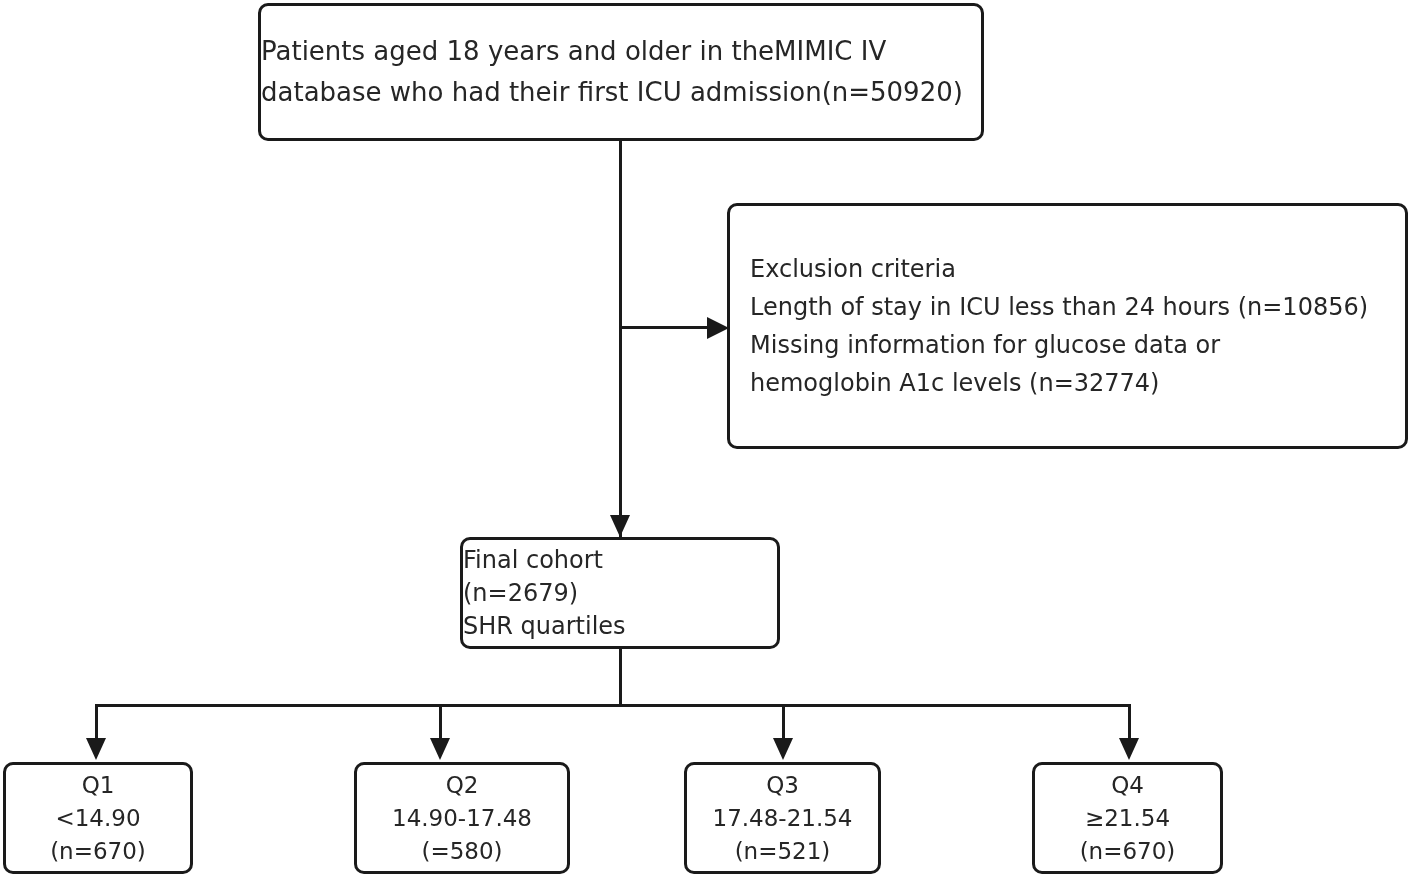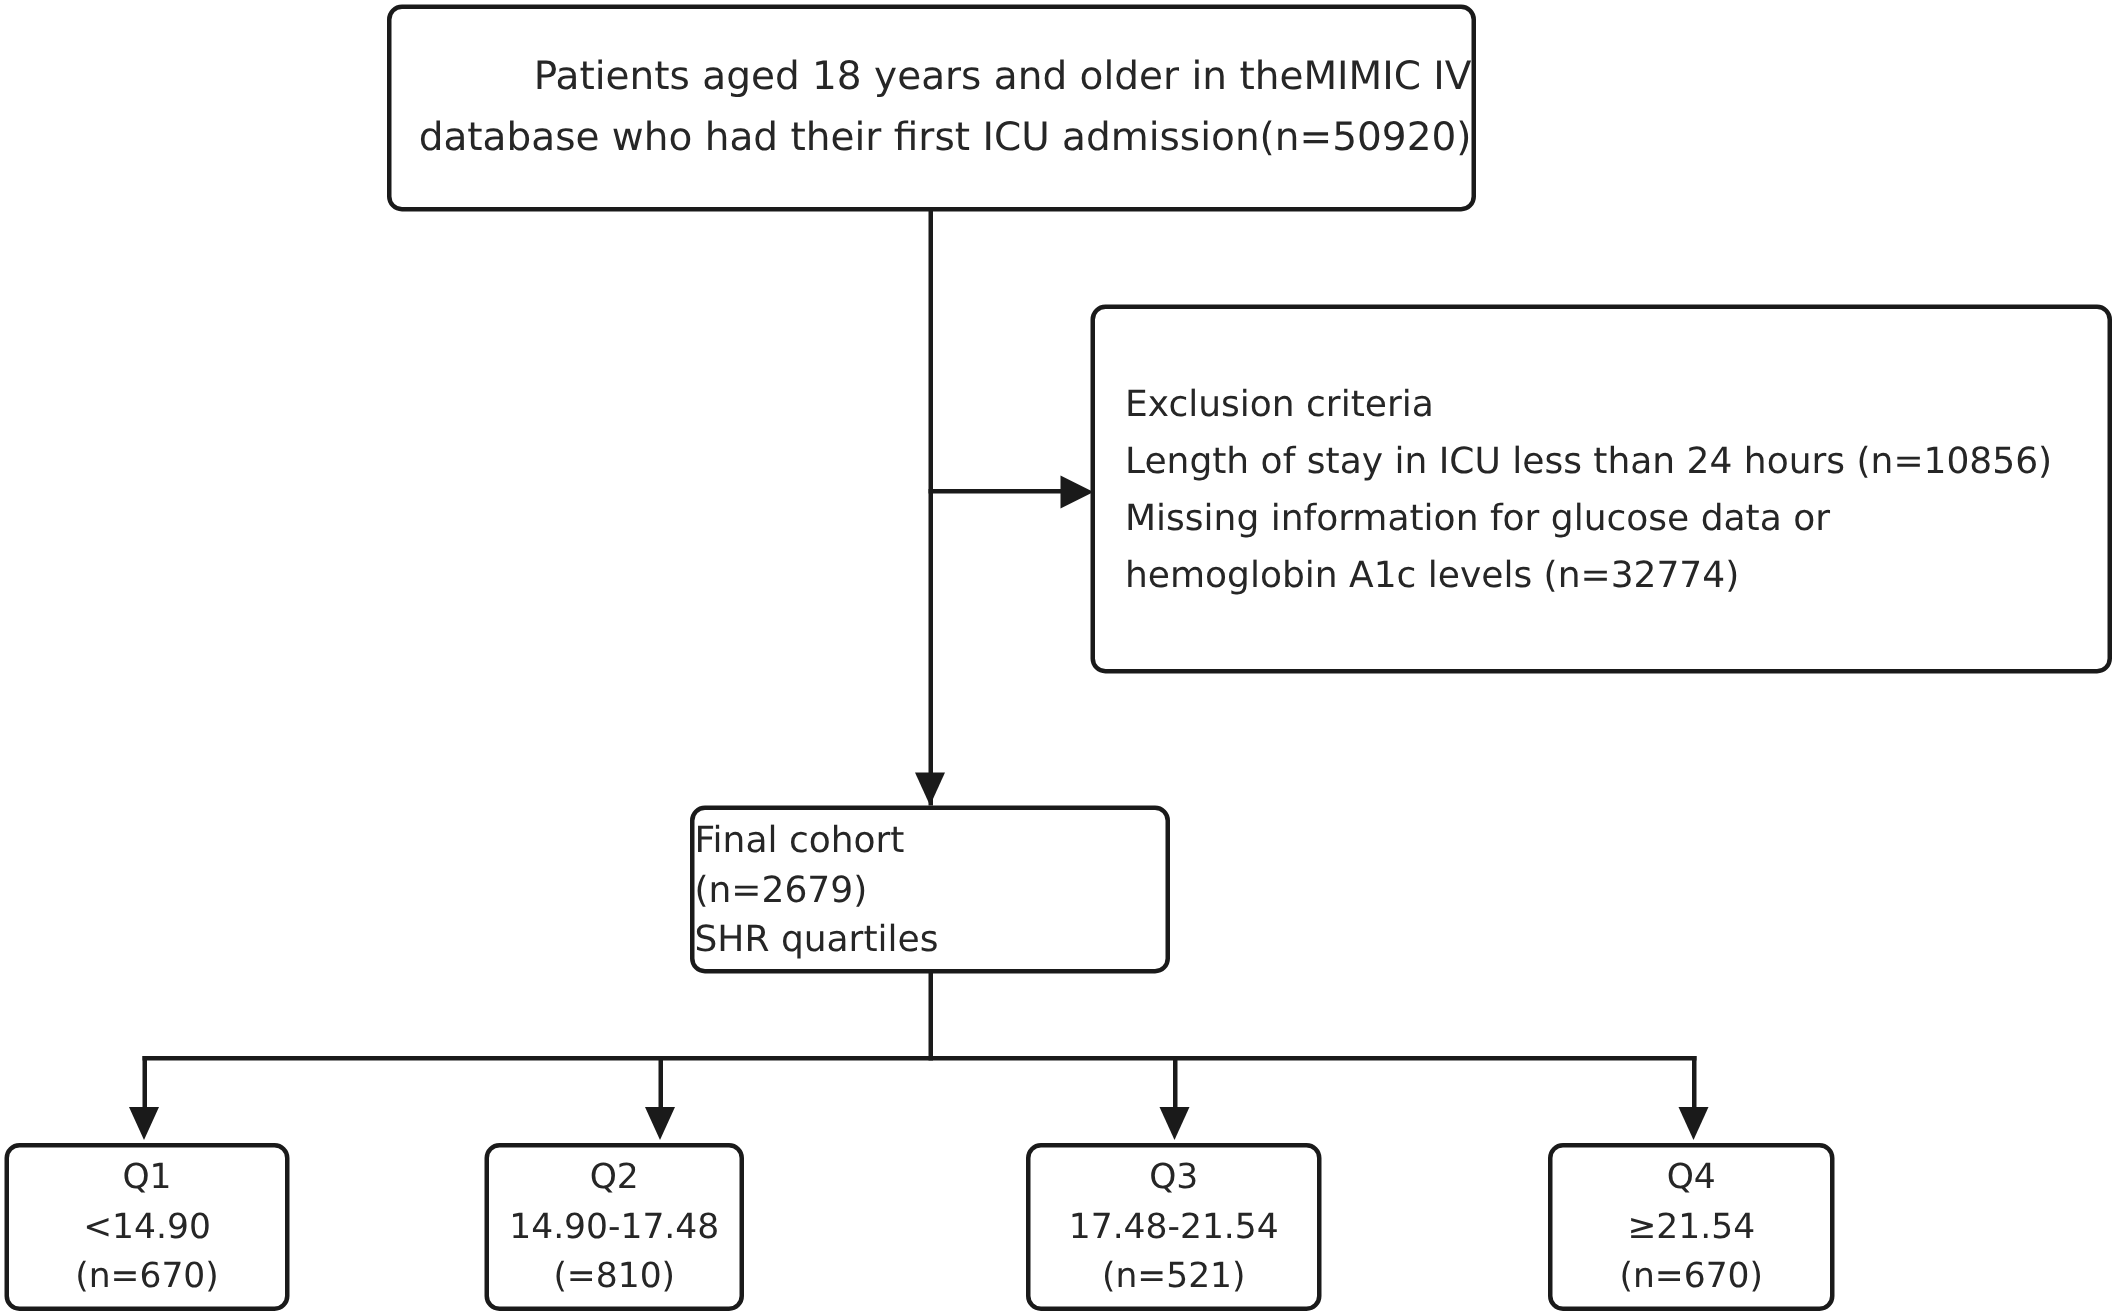--- a/index.html
+++ b/index.html
@@ -30,21 +30,21 @@
   .node .line {
     display: block;
     white-space: pre;
   }
   
   #box-top {
     left: 258px;
     top: 3px;
     width: 726px;
     height: 138px;
-    align-items: flex-end;
+    align-items: flex-start;
     font-size: 26px;
     line-height: 41px;
   }
   
   #box-exclusion {
     left: 727px;
     top: 203px;
     width: 681px;
     height: 246px;
     align-items: flex-start;
@@ -64,21 +64,21 @@
   }
   
   .qbox {
     top: 762px;
     height: 112px;
     align-items: center;
     font-size: 23px;
     line-height: 33px;
   }
   #box-q1 { left: 3px;    width: 190px; }
-  #box-q2 { left: 323px;  width: 173px; }
+  #box-q2 { left: 354px;  width: 216px; }
   #box-q3 { left: 684px;  width: 197px; }
   #box-q4 { left: 1032px; width: 191px; }
 
   
   .vline {
     position: absolute;
     width: 3px;
     background: #1a1a1a;
   }
   .hline {
@@ -149,21 +149,21 @@
 
   <div class="node qbox" id="box-q1">
     <span class="line">Q1</span>
     <span class="line">&lt;14.90</span>
     <span class="line">(n=670)</span>
   </div>
 
   <div class="node qbox" id="box-q2">
     <span class="line">Q2</span>
     <span class="line">14.90-17.48</span>
-    <span class="line">(=810)</span>
+    <span class="line">(=580)</span>
   </div>
 
   <div class="node qbox" id="box-q3">
     <span class="line">Q3</span>
     <span class="line">17.48-21.54</span>
     <span class="line">(n=521)</span>
   </div>
 
   <div class="node qbox" id="box-q4">
     <span class="line">Q4</span>

